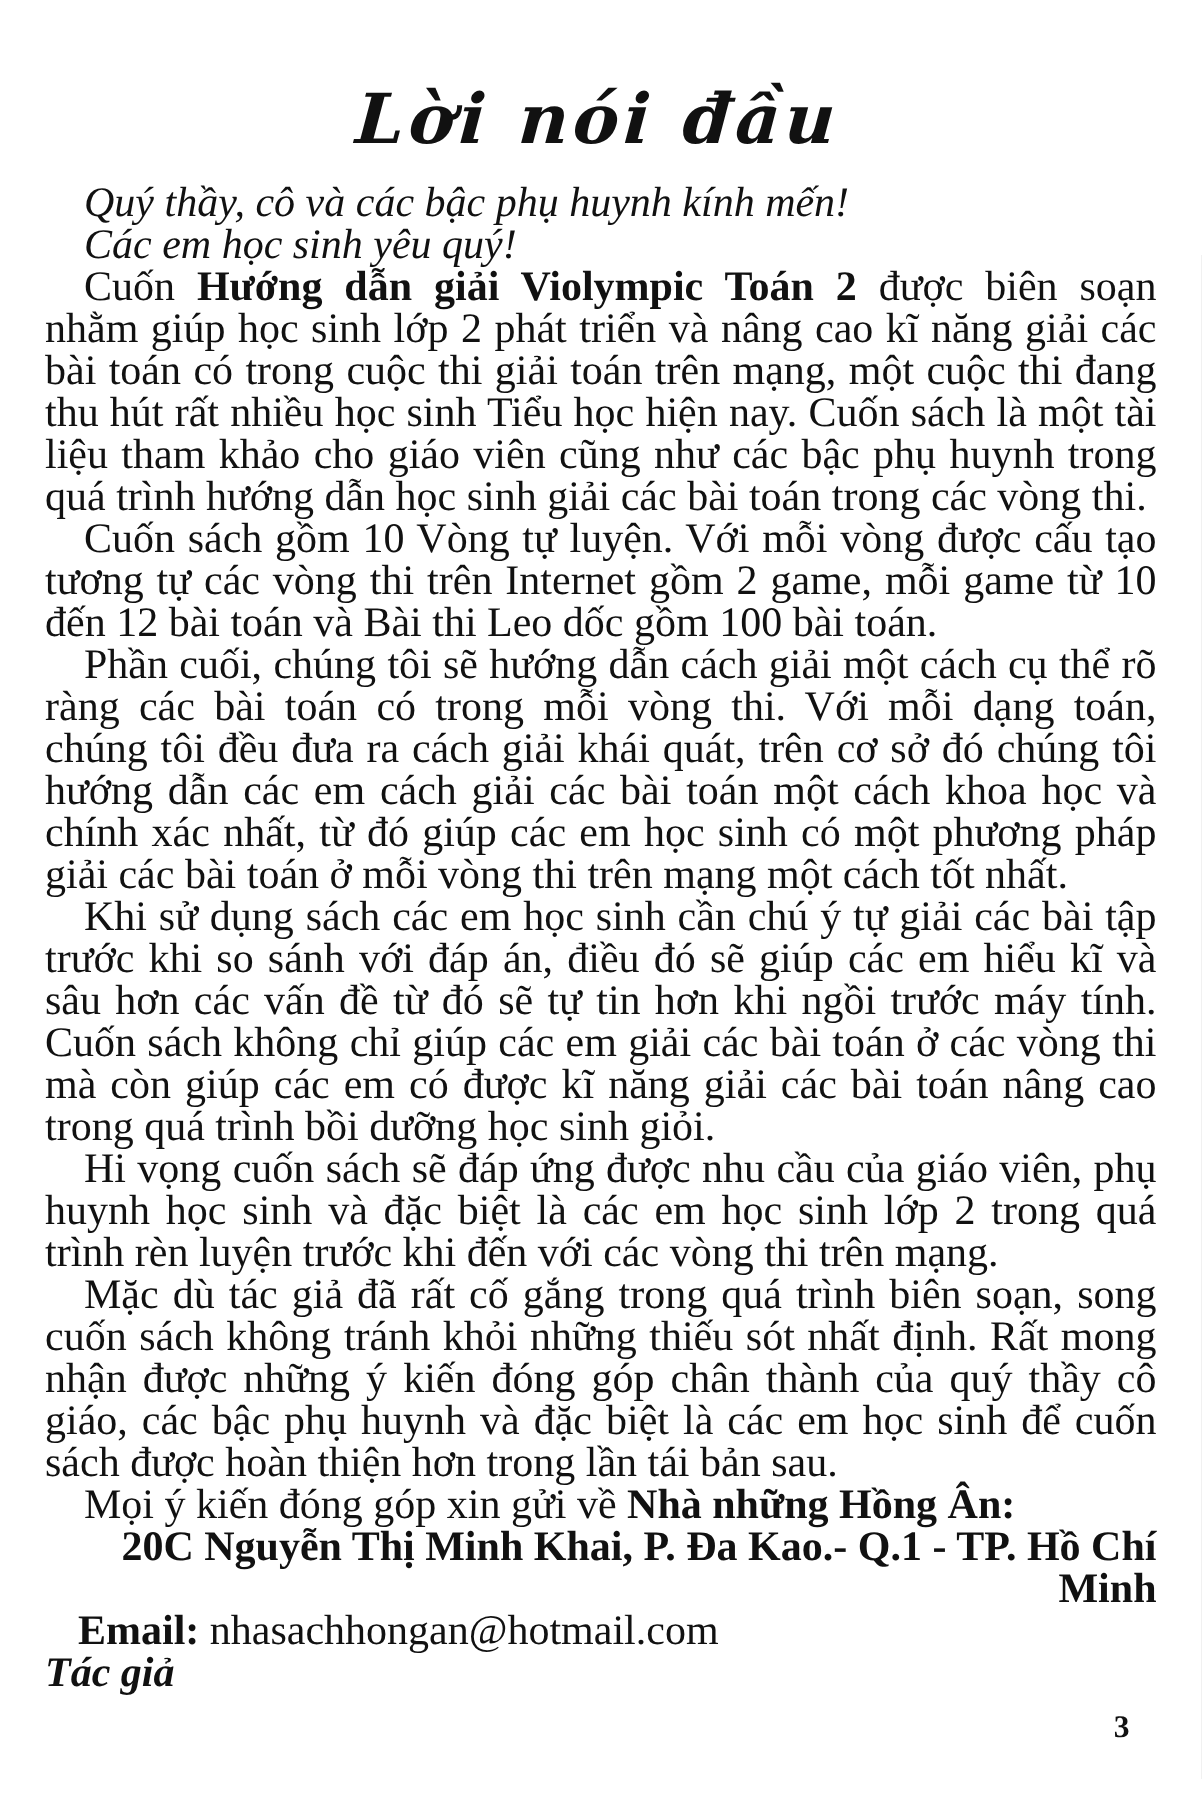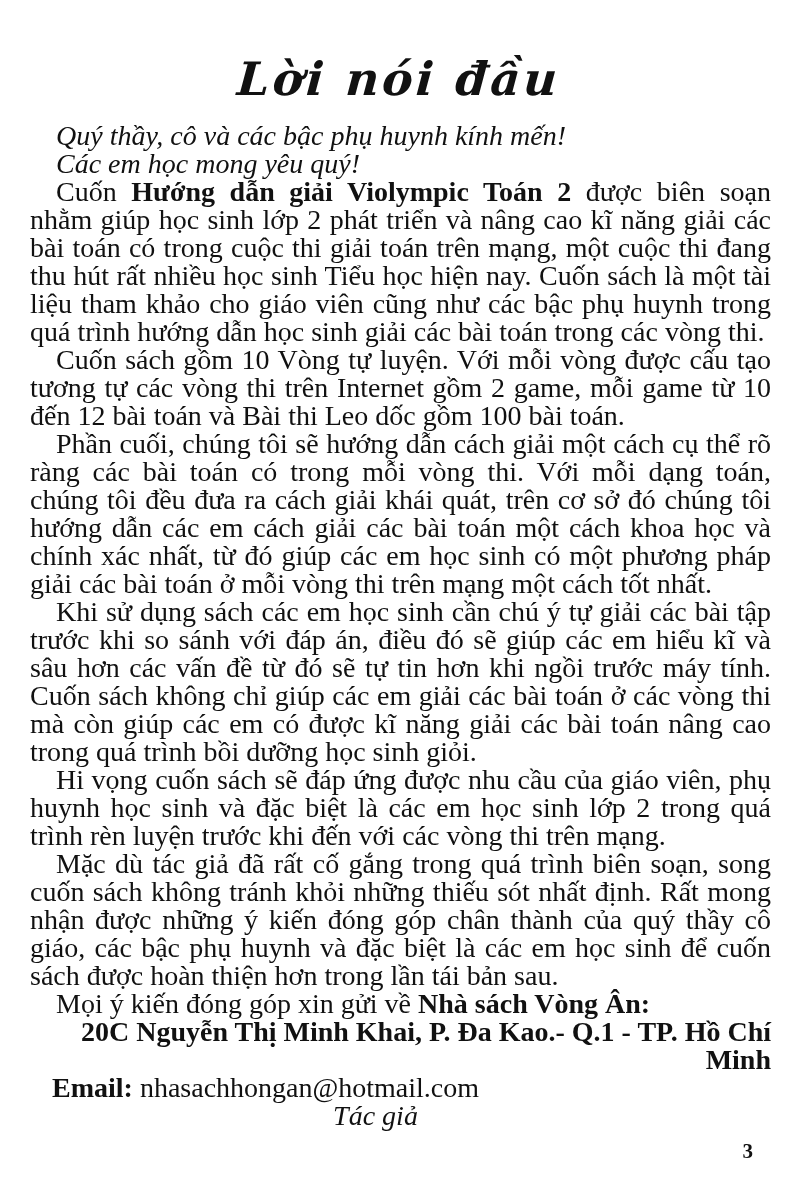--- a/index.html
+++ b/index.html
@@ -32,23 +32,23 @@
     text-align: justify;
     text-justify: inter-word;
   }
   .content p { margin: 0; }
   .para-body { text-indent: 26px; }
   .para-italic-line { font-style: italic; text-indent: 26px; text-align: left; }
   .para-address { font-weight: 700; text-indent: 38px; text-align: right; }
   .para-email { text-indent: 22px; text-align: left; }
   .para-thanks { font-style: italic; text-indent: 20px; text-align: left; }
   .para-signature {
-    text-align: center;
+    text-align: left;
     padding-right: 50px;
-    font-weight: 400;
+    font-weight: 700;
     font-style: italic;
     margin-top: 16px;
     text-indent: 0;
   }
   .seg-b { font-weight: 700; margin-top: 20px; }
   .page-number {
     position: absolute;
     right: 48px;
     bottom: 36px;
     font-size: 21px;
@@ -56,27 +56,27 @@
   }
 </style>
 </head>
 <body>
 
 <div class="page">
   <h1 class="page-title">Lời nói đầu</h1>
 
   <div class="content">
       <p class="para-italic-line"><span>Quý thầy, cô và các bậc phụ huynh kính mến!</span></p>
-      <p class="para-italic-line"><span>Các em học mong yêu quý!</span></p>
+      <p class="para-italic-line"><span>Các em học sinh yêu quý!</span></p>
       <p class="para-body"><span>Cuốn </span><span class="seg-b">Hướng dẫn giải Violympic Toán 2</span><span> được biên soạn nhằm giúp học sinh lớp 2 phát triển và nâng cao kĩ năng giải các bài toán có trong cuộc thi giải toán trên mạng, một cuộc thi đang thu hút rất nhiều học sinh Tiểu học hiện nay. Cuốn sách là một tài liệu tham khảo cho giáo viên cũng như các bậc phụ huynh trong quá trình hướng dẫn học sinh giải các bài toán trong các vòng thi.</span></p>
       <p class="para-body"><span>Cuốn sách gồm 10 Vòng tự luyện. Với mỗi vòng được cấu tạo tương tự các vòng thi trên Internet gồm 2 game, mỗi game từ 10 đến 12 bài toán và Bài thi Leo dốc gồm 100 bài toán.</span></p>
       <p class="para-body"><span>Phần cuối, chúng tôi sẽ hướng dẫn cách giải một cách cụ thể rõ ràng các bài toán có trong mỗi vòng thi. Với mỗi dạng toán, chúng tôi đều đưa ra cách giải khái quát, trên cơ sở đó chúng tôi hướng dẫn các em cách giải các bài toán một cách khoa học và chính xác nhất, từ đó giúp các em học sinh có một phương pháp giải các bài toán ở mỗi vòng thi trên mạng một cách tốt nhất.</span></p>
       <p class="para-body"><span>Khi sử dụng sách các em học sinh cần chú ý tự giải các bài tập trước khi so sánh với đáp án, điều đó sẽ giúp các em hiểu kĩ và sâu hơn các vấn đề từ đó sẽ tự tin hơn khi ngồi trước máy tính. Cuốn sách không chỉ giúp các em giải các bài toán ở các vòng thi mà còn giúp các em có được kĩ năng giải các bài toán nâng cao trong quá trình bồi dưỡng học sinh giỏi.</span></p>
       <p class="para-body"><span>Hi vọng cuốn sách sẽ đáp ứng được nhu cầu của giáo viên, phụ huynh học sinh và đặc biệt là các em học sinh lớp 2 trong quá trình rèn luyện trước khi đến với các vòng thi trên mạng.</span></p>
       <p class="para-body"><span>Mặc dù tác giả đã rất cố gắng trong quá trình biên soạn, song cuốn sách không tránh khỏi những thiếu sót nhất định. Rất mong nhận được những ý kiến đóng góp chân thành của quý thầy cô giáo, các bậc phụ huynh và đặc biệt là các em học sinh để cuốn sách được hoàn thiện hơn trong lần tái bản sau.</span></p>
-      <p class="para-body"><span>Mọi ý kiến đóng góp xin gửi về </span><span class="seg-b">Nhà sách Vòng Ân:</span></p>
+      <p class="para-body"><span>Mọi ý kiến đóng góp xin gửi về </span><span class="seg-b">Nhà những Hồng Ân:</span></p>
       <p class="para-address"><span>20C Nguyễn Thị Minh Khai, P. Đa Kao.- Q.1 - TP. Hồ Chí Minh</span></p>
       <p class="para-email"><span class="seg-b">Email:</span><span> nhasachhongan@hotmail.com</span></p>
       <p class="para-signature"><span>Tác giả</span></p>
     </div>
 
   <div class="page-number">3</div>
 </div>
 
 </body></html>

